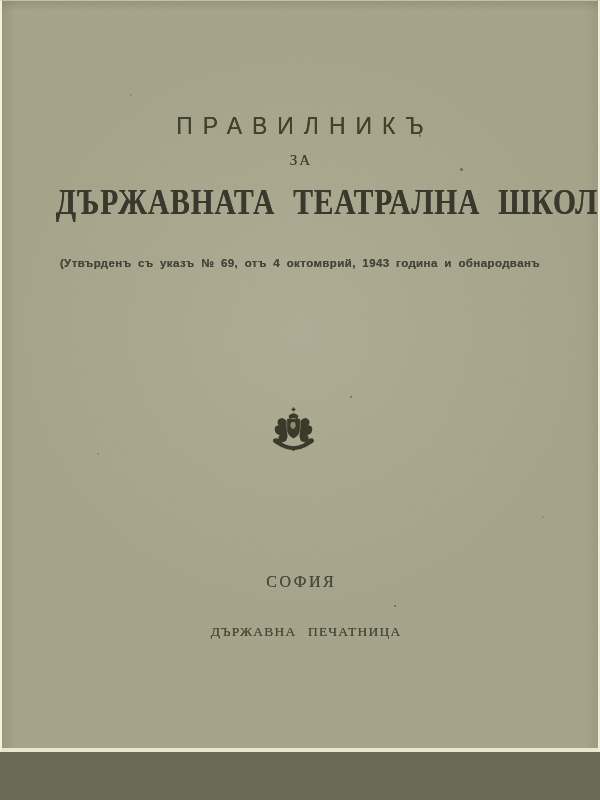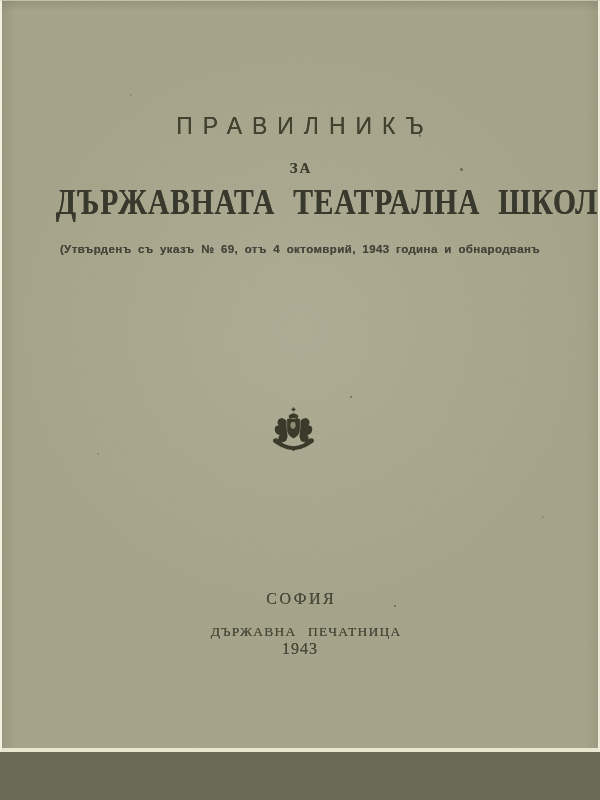--- a/index.html
+++ b/index.html
@@ -23,47 +23,47 @@
   .center-line{position:absolute;left:0;width:100%;text-align:center;white-space:nowrap;}
   .title-small{
     top:112px;
     font-family:"Liberation Sans","DejaVu Sans",sans-serif;
     font-size:23px;font-weight:500;
     letter-spacing:10px;text-indent:10px;
     color:#42432f;
     text-shadow:0 0 0.6px rgba(66,67,47,0.9);
   }
   .preposition{
-    top:159px;
-    font-size:15px;font-weight:bold;
+    top:151px;
+    font-size:15px;font-weight:normal;
     letter-spacing:2px;text-indent:2px;
     color:#3f4030;
     text-shadow:0 0 0.5px rgba(63,64,48,0.8);
   }
   .title-big{
     top:180px;
     font-size:36px;font-weight:bold;
     letter-spacing:1px;word-spacing:12px;
     transform:scaleX(0.82);transform-origin:50% 50%;
     color:#393a2d;
     text-shadow:0 0 0.7px rgba(57,58,45,0.85);
   }
   .decree-note{
-    position:absolute;left:0;top:238px;width:100%;
+    position:absolute;left:0;top:252px;width:100%;
     text-align:center;
     font-family:"Liberation Sans","DejaVu Sans",sans-serif;
     font-size:11.5px;font-weight:bold;
     letter-spacing:0.4px;word-spacing:3px;
     line-height:21px;
     color:#45463a;
     text-shadow:0 0 0.5px rgba(69,70,58,0.75);
   }
   .emblem{position:absolute;left:267px;top:406px;width:49px;height:51px;}
   .imprint-city{
-    top:589px;
+    top:572px;
     font-size:16px;font-weight:500;
     letter-spacing:2.5px;text-indent:2.5px;
     color:#484a39;
     text-shadow:0 0 0.6px rgba(72,74,57,0.85);
   }
   .imprint-printer{
     top:623px;
     font-size:13.5px;font-weight:500;
     letter-spacing:1.2px;word-spacing:7px;
     color:#484a39;
@@ -114,21 +114,20 @@
       <path d="M20 66 Q13 61 9 66 Q6 70 12 74 L24 81 Q50 95 76 81 L88 74 Q94 70 91 66 Q87 61 80 66 L70 75 Q50 85 30 75 Z"></path>
       <path d="M46 85 Q50 94 54 85 Q52 80 50 82 Q48 80 46 85"></path>
     </g>
     <path d="M46 31 q6 -3 8 2 q2 6 -2 11 q-6 2 -8 -4 q-2 -6 2 -9" fill="#8f8e74"></path>
   </svg>
 
   <div class="center-line imprint-city">СОФИЯ</div>
 
   <div class="center-line imprint-printer">ДЪРЖАВНА  ПЕЧАТНИЦА</div>
 
-  <div class="center-line imprint-year">1943</div>
 
   <div class="speck sp1"></div>
   <div class="speck sp2"></div>
   <div class="speck sp3"></div>
   <div class="speck sp4"></div>
   <div class="speck sp5"></div>
   <div class="speck sp6"></div>
   <div class="speck sp7"></div>
   <div class="speck sp8"></div>
 

